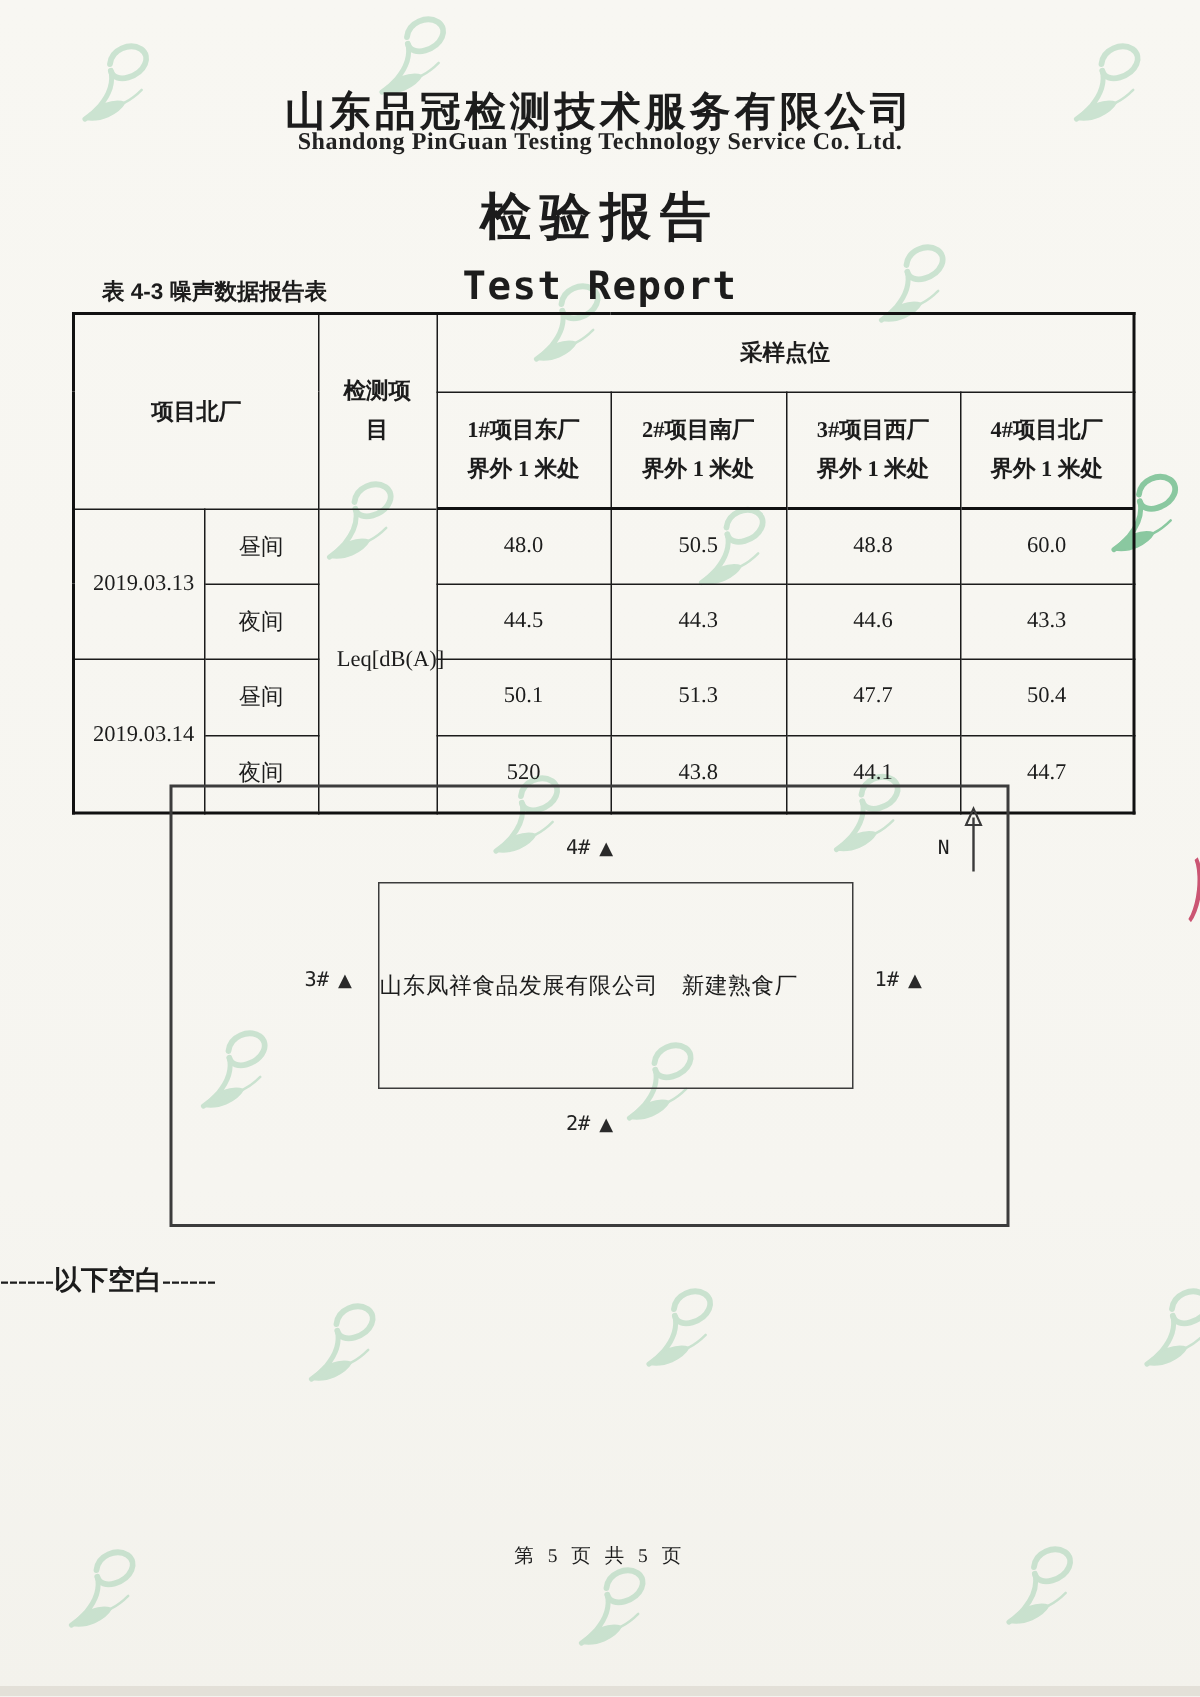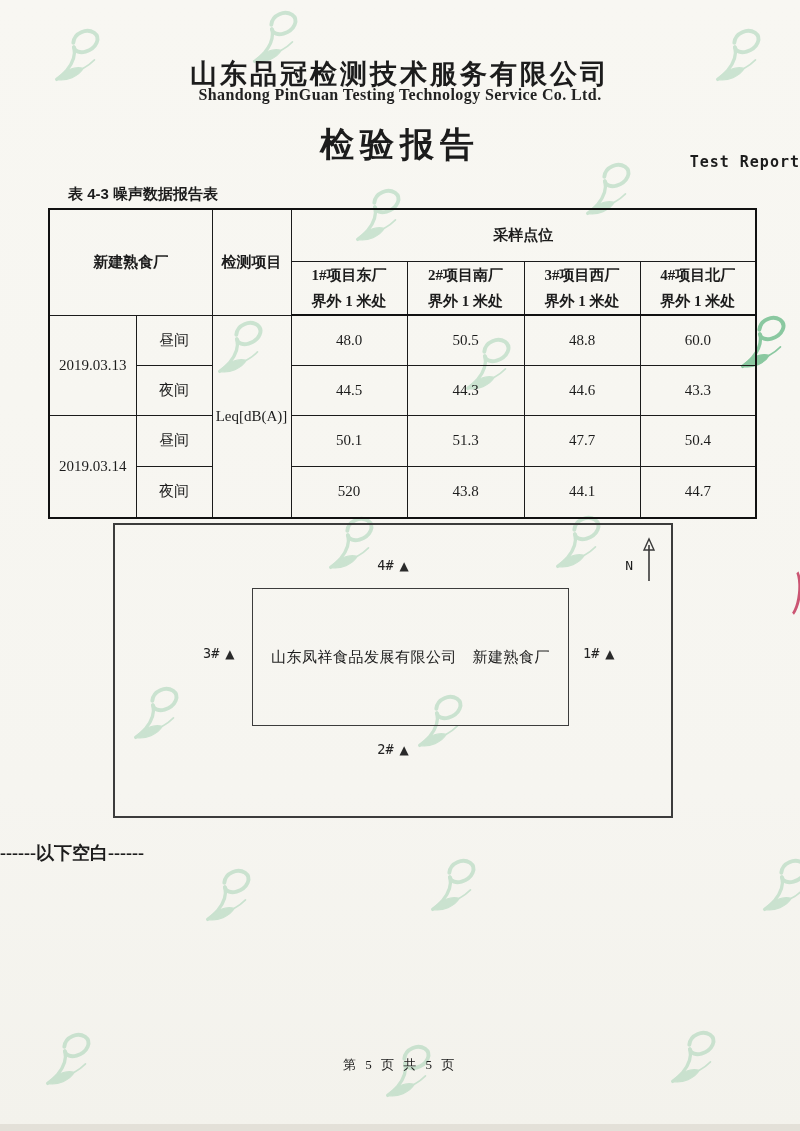--- a/index.html
+++ b/index.html
@@ -11,63 +11,63 @@
   .abs{position:absolute;}
   
   .wm{position:absolute;width:56px;height:64px;color:#9ccfae;opacity:.48;z-index:0;pointer-events:none;}
   .wm.dark{color:#6fbd8c;opacity:.8;}
   .wm svg{width:100%;height:100%;}
   
   .hdr{left:0;right:0;text-align:center;z-index:2;}
   .company-cn{top:56px;font-size:27px;font-weight:bold;letter-spacing:3px;}
   .company-en{top:86px;font-size:16px;font-weight:bold;letter-spacing:.4px;color:#222;}
   .report-title{top:122px;font-size:34px;font-weight:bold;letter-spacing:6px;}
-  .report-sub{top:153px;font-size:15px;font-weight:bold;font-family:"DejaVu Sans Mono",monospace;letter-spacing:1px;text-align:right;}
+  .report-sub{top:176px;font-size:26px;font-weight:bold;font-family:"DejaVu Sans Mono",monospace;letter-spacing:1px;}
   .tbl-caption{left:68px;top:185px;font-size:15px;font-weight:bold;z-index:2;font-family:"Liberation Sans",sans-serif;text-align:center;}
   
   table.noise{
     position:absolute;left:48px;top:208px;width:707px;z-index:2;
     border-collapse:collapse;table-layout:fixed;background:transparent;
   }
   table.noise th,table.noise td{
     border:1px solid #1b1b1b;text-align:center;vertical-align:middle;
-    font-size:15px;padding:0;
+    font-size:15px;padding:12px;
   }
   table.noise{border:2.5px solid #111;}
   table.noise thead tr:last-child th{border-bottom:2px solid #111;}
   table.noise th{font-weight:bold;}
   tr.hrow{height:52px;}
   tr.drow1,tr.drow2{height:50px;}
   tr.drow3{height:51px;}
   tr.drow4{height:52px;}
   .two-line{line-height:1.75;}
   td.item-cell{font-size:15.5px;}
   
   .diagram{
     left:113px;top:523px;width:556px;height:291px;
     border:2px solid #3c3c3c;z-index:2;background:transparent;
   }
   .inner-box{
     position:absolute;left:137px;top:63px;width:315px;height:136px;
-    border:1.5px solid #3c3c3c;display:flex;align-items:center;justify-content:center;
+    border:1.5px solid #3c3c3c;display:flex;align-items:center;justify-content:flex-start;
     font-size:15px;letter-spacing:.5px;font-family:Liberation Mono, monospace;
   }
   .pt{font-family:"DejaVu Sans Mono",monospace;font-size:13.5px;color:#222;white-space:nowrap;}
   .pt .marker{font-family:"DejaVu Sans",sans-serif;font-size:12px;margin-left:6px;color:#2a2a2a;}
   .pt-top{left:0;right:0;top:32px;text-align:center;}
   .pt-left{left:88px;top:120px;}
   .pt-right{left:468px;top:120px;}
   .pt-bottom{left:0;right:0;top:216px;text-align:center;}
   .legend{left:0;right:0;top:260px;text-align:center;font-size:14.5px;}
   .legend .marker{font-family:"DejaVu Sans",sans-serif;font-size:12px;margin-right:10px;color:#2a2a2a;}
   .north{right:10px;top:12px;position:absolute;display:flex;align-items:center;}
   .north .n-label{font-family:"DejaVu Sans Mono",monospace;font-size:13px;margin-right:2px;margin-top:10px;}
   
   .blank-line{left:0;right:0;top:841px;text-align:left;font-size:18px;font-weight:bold;z-index:2;}
-  .page-footer{left:0;right:0;top:1028px;text-align:center;font-size:13px;letter-spacing:3px;z-index:2;margin-top:28px;}
+  .page-footer{left:0;right:0;top:1028px;text-align:center;font-size:13px;letter-spacing:3px;z-index:2;}
   
   .stamp-arc{
     left:779px;top:566px;width:16px;height:47px;z-index:3;
     border:3px solid transparent;border-right-color:#c43a5e;
     border-radius:50%;transform:rotate(6deg);opacity:.85;
   }
   .bottom-strip{left:0;right:0;bottom:0;height:7px;background:#dcd8d0;opacity:.7;z-index:1;}
 </style>
 </head>
 <body>
@@ -153,21 +153,21 @@
     <col style="width:87px">
       <col style="width:76px">
       <col style="width:79px">
     <col style="width:116px">
       <col style="width:117px">
       <col style="width:116px">
       <col style="width:116px">
   </colgroup>
   <thead>
     <tr class="hrow">
-      <th colspan="2" rowspan="2">新建熟食厂</th>
+      <th colspan="2" rowspan="2">项目北厂</th>
       <th rowspan="2" class="two-line">
         <span>检测项目</span>
       </th>
       <th colspan="4">采样点位</th>
     </tr>
     <tr class="hrow">
       <th class="two-line">
         <span>1#项目东厂</span><br>
         <span>界外 1 米处</span>
       </th>

